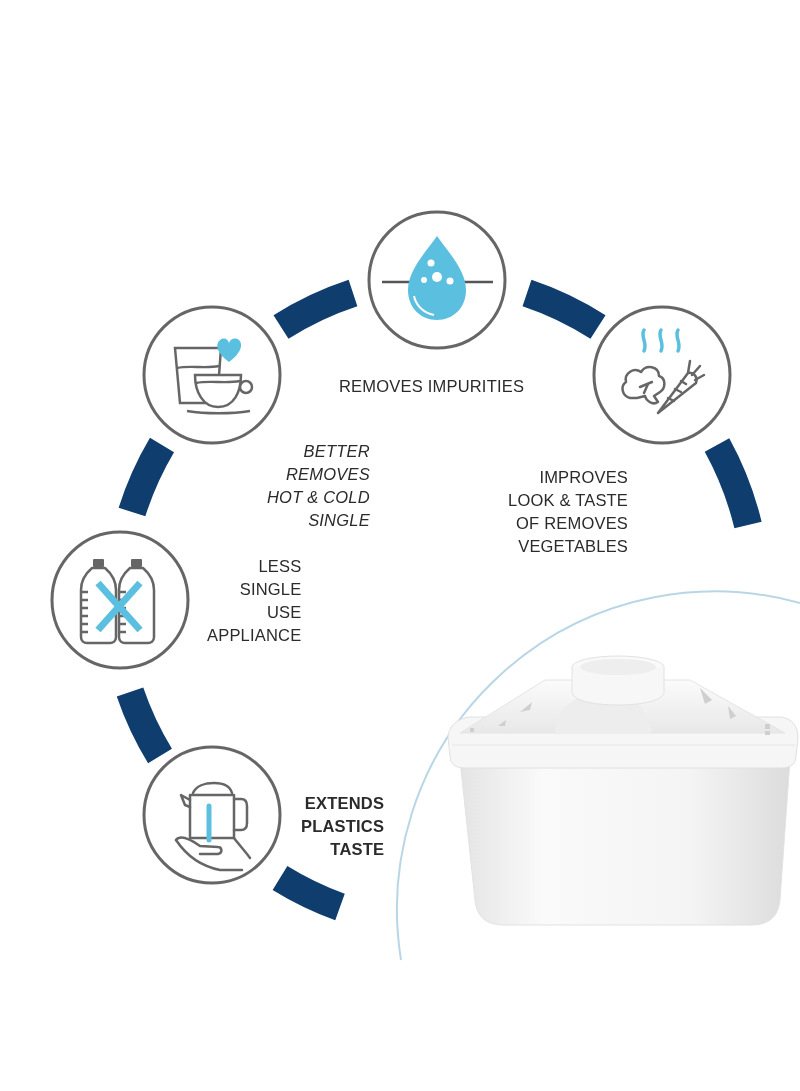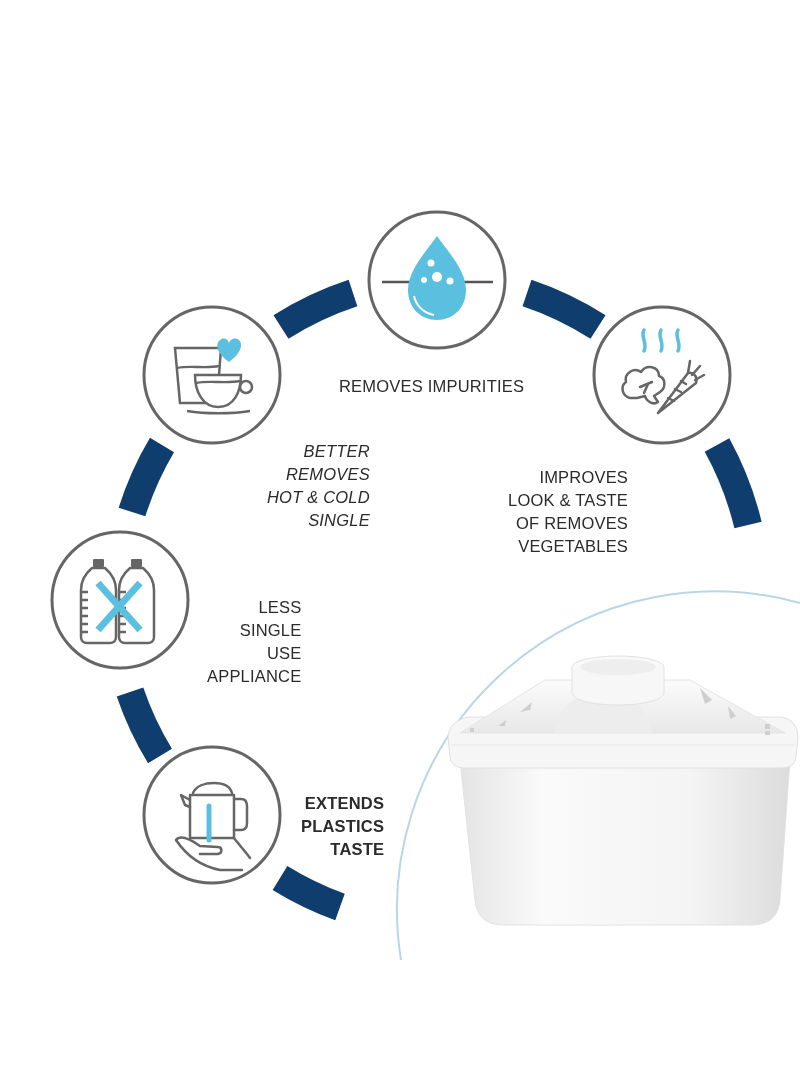--- a/index.html
+++ b/index.html
@@ -144,21 +144,21 @@
     <span>SINGLE</span>
   </div>
 
   <div class="label" style="left:508px; top:466px;">
     <span>IMPROVES</span>
     <span>LOOK &amp; TASTE</span>
     <span>OF REMOVES</span>
     <span>VEGETABLES</span>
   </div>
 
-  <div class="label" style="left:207px; top:555px;margin-top:41px;">
+  <div class="label" style="left:207px; top:555px;">
     <span>LESS</span>
     <span>SINGLE</span>
     <span>USE</span>
     <span>APPLIANCE</span>
   </div>
 
   <div class="label" style="left:301px; top:792px;font-weight:bold;">
     <span>EXTENDS</span>
     <span>PLASTICS</span>
     <span>TASTE</span>

